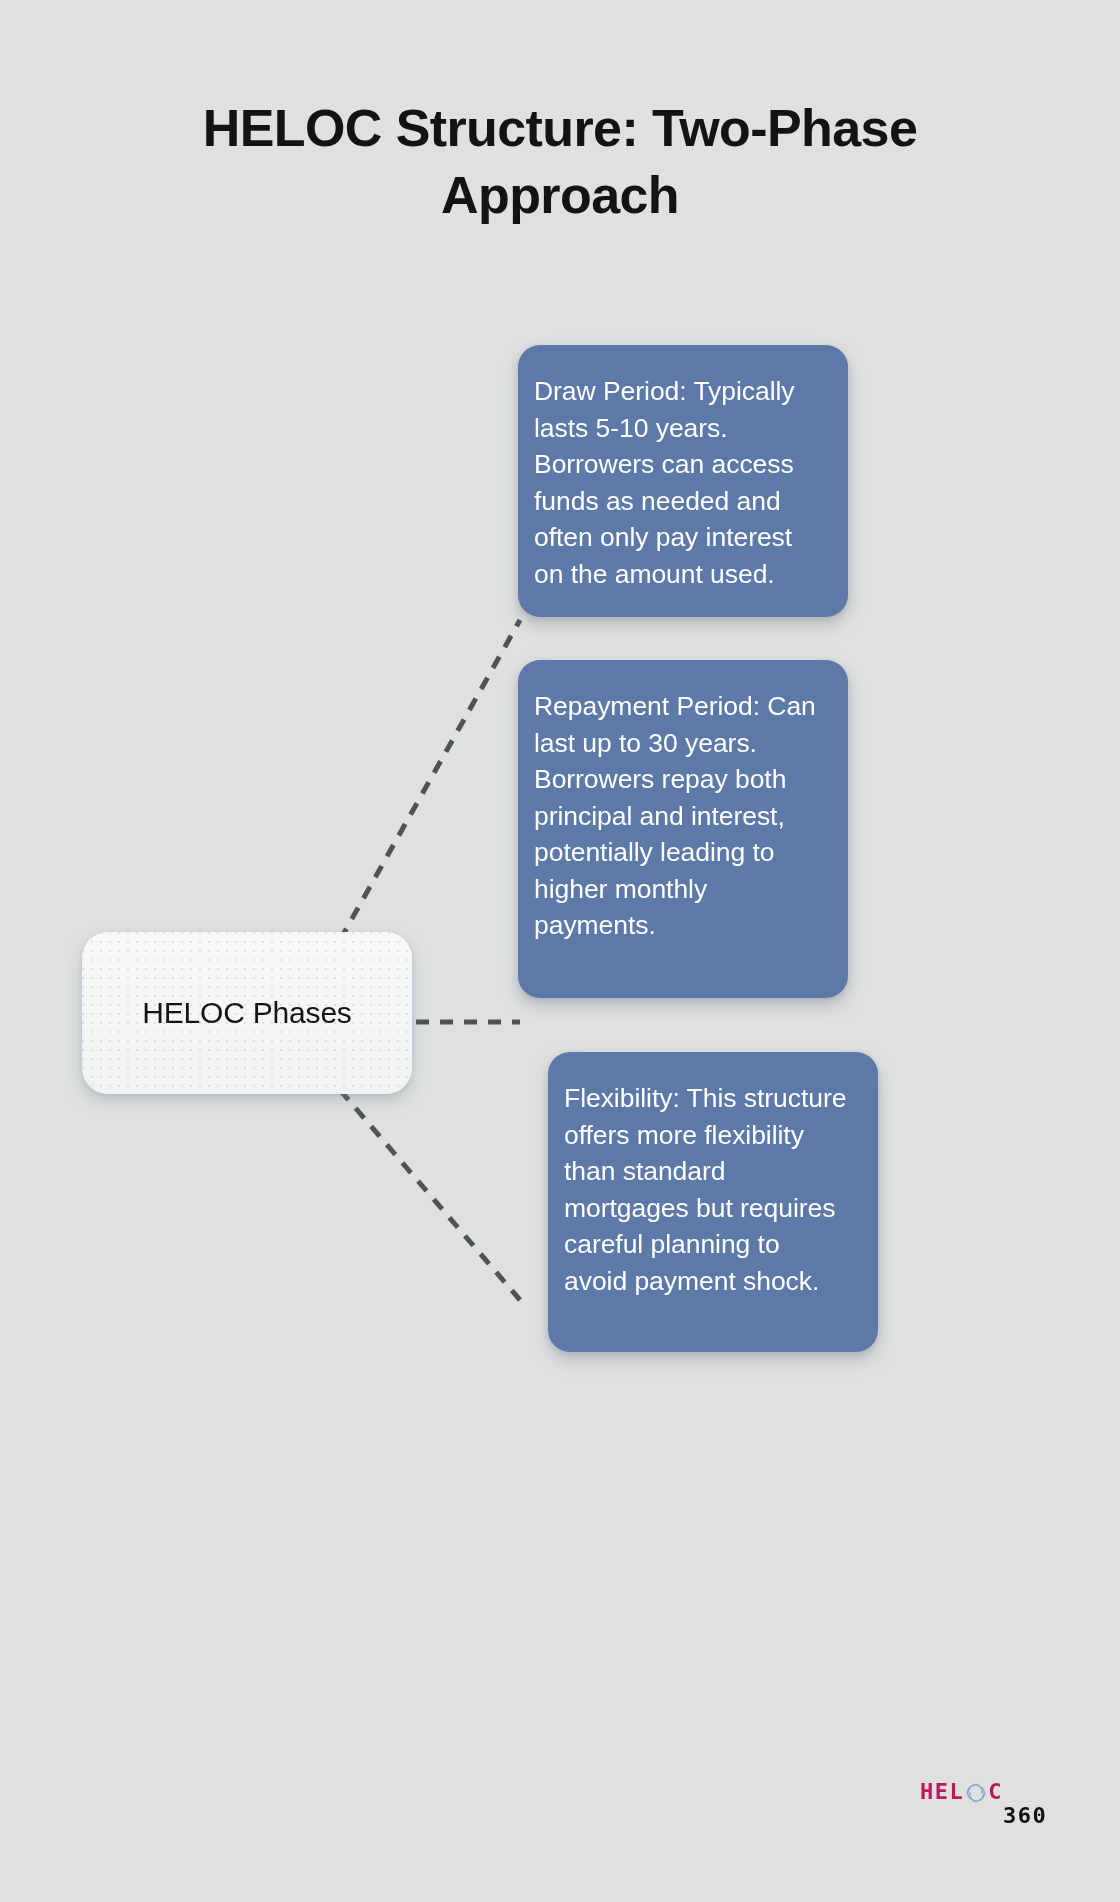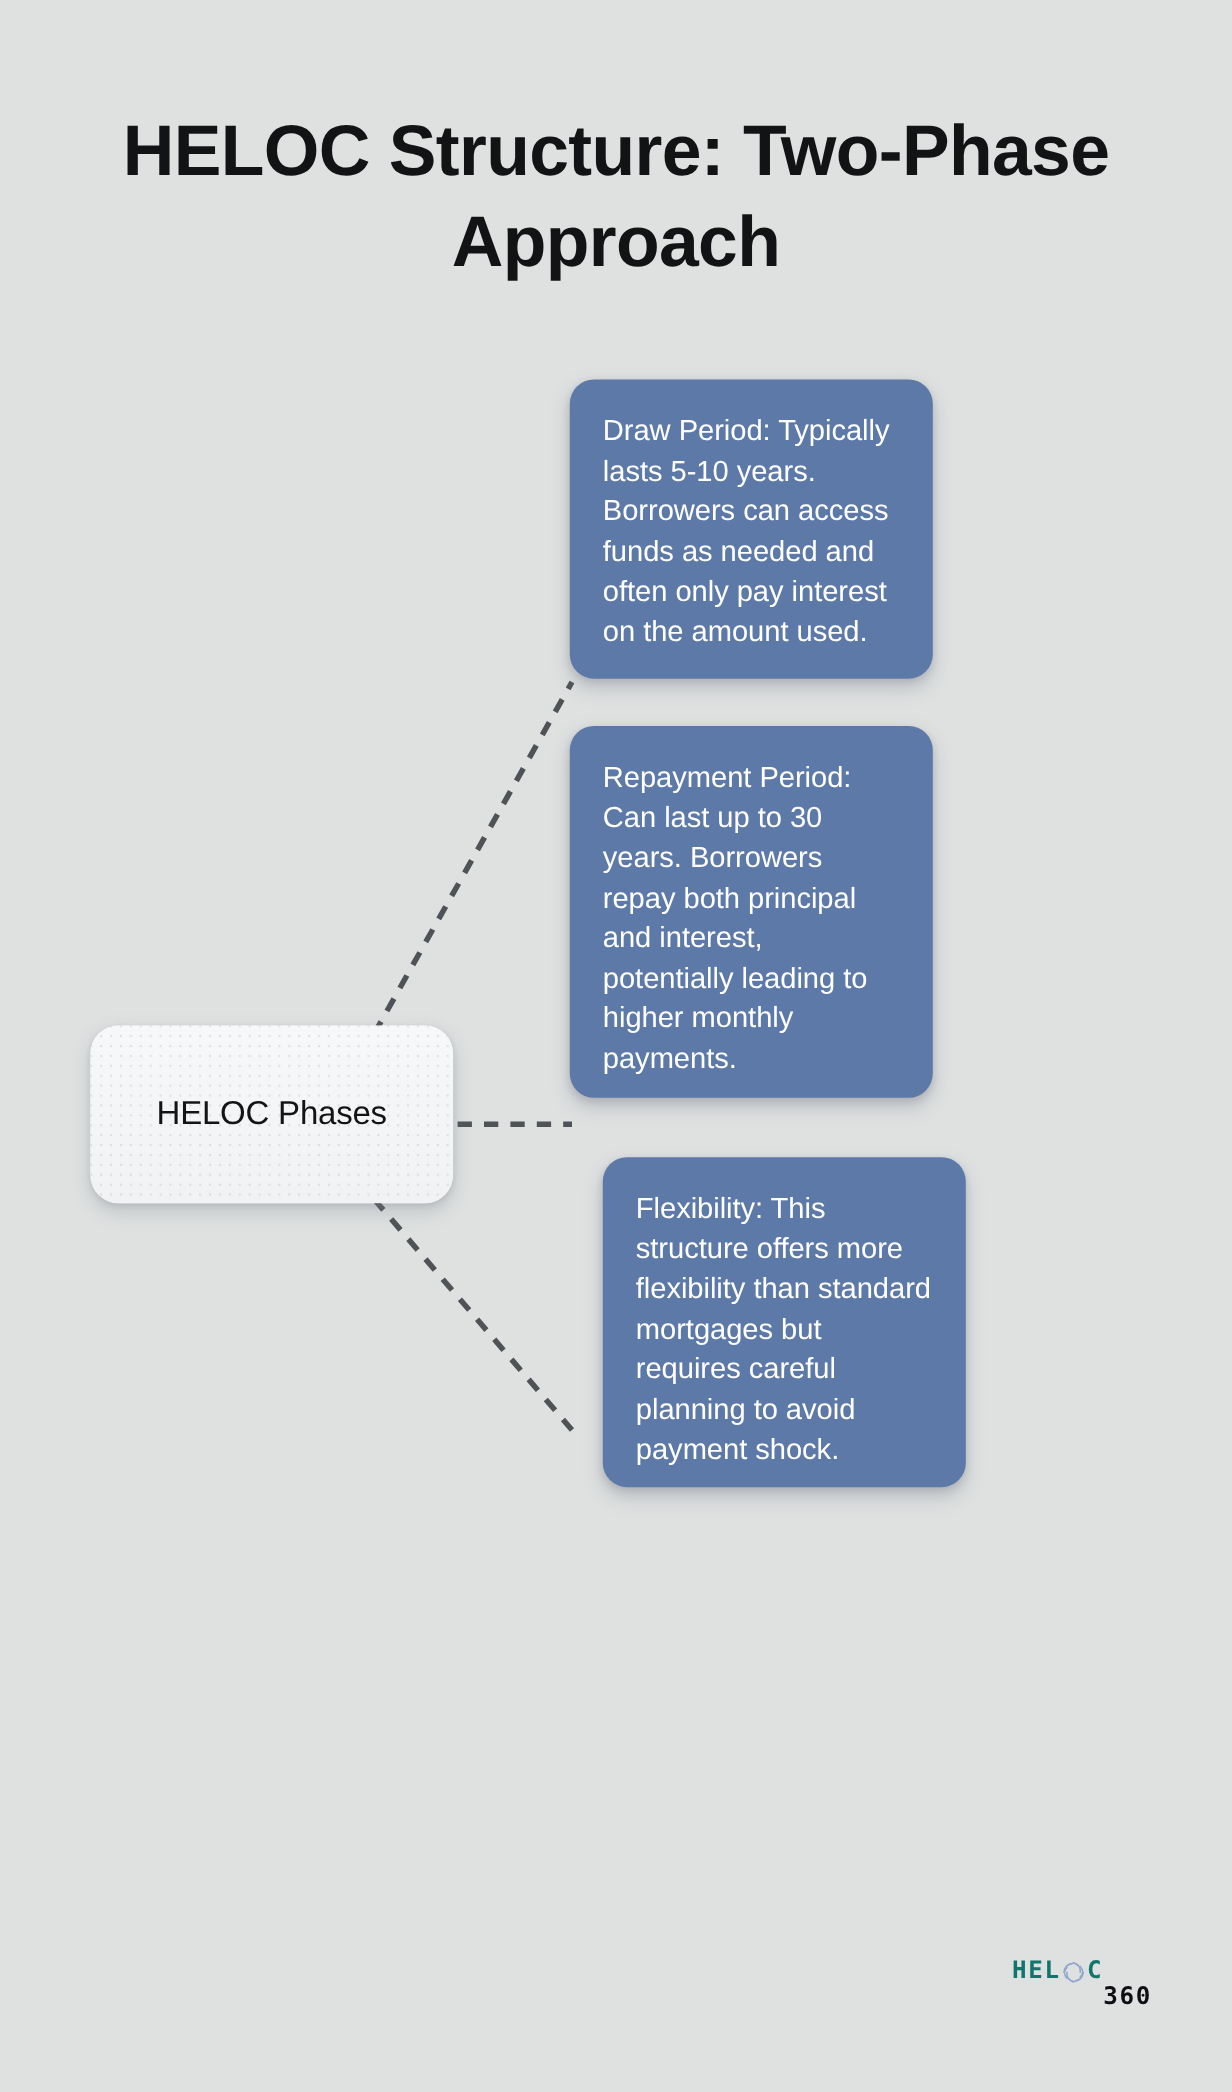--- a/index.html
+++ b/index.html
@@ -20,21 +20,21 @@
     height: 1902px;
   }
 
   
   #page-title {
     position: absolute;
     left: 110px;
     top: 95px;
     width: 900px;
     text-align: center;
-    font-size: 65px;
+    font-size: 52px;
     line-height: 1.28;
     font-weight: bold;
     color: #111314;
     letter-spacing: -0.6px;
     font-family: "Liberation Sans", sans-serif;
     white-space: pre-line;
   }
 
   
   #connector-layer {
@@ -75,21 +75,21 @@
 
   
   .branch-card {
     position: absolute;
     background: #5d79a8;
     border-radius: 22px;
     box-shadow:
       0 8px 16px rgba(110,118,128,0.34),
       0 2px 6px rgba(110,118,128,0.20);
     box-sizing: border-box;
-    padding: 28px 30px 26px 30px;
+    padding: 28px 30px 26px 16px;
   }
   .branch-card-text {
     color: #ffffff;
     font-size: 26.5px;
     line-height: 1.38;
     font-family: "Liberation Sans", sans-serif;
     letter-spacing: -0.05px;
   }
 
   #branch-card-0 {
@@ -121,21 +121,21 @@
     align-items: center;
   }
   .logo-part-heloc,
   .logo-part-360 {
     font-family: "DejaVu Sans Mono", monospace;
     font-size: 22px;
     font-weight: bold;
     letter-spacing: 1.5px;
     line-height: 1;
   }
-  .logo-part-heloc { color: #0f766e; }
+  .logo-part-heloc { color: #be185d; }
   .logo-part-360   { color: #0d0f12; margin-top: 47px; }
   #logo-swirl-icon {
     display: inline-block;
     width: 22px;
     height: 22px;
     margin: 0 1px 0 1px;
     position: relative;
     top: 1px;
   }
 </style>

